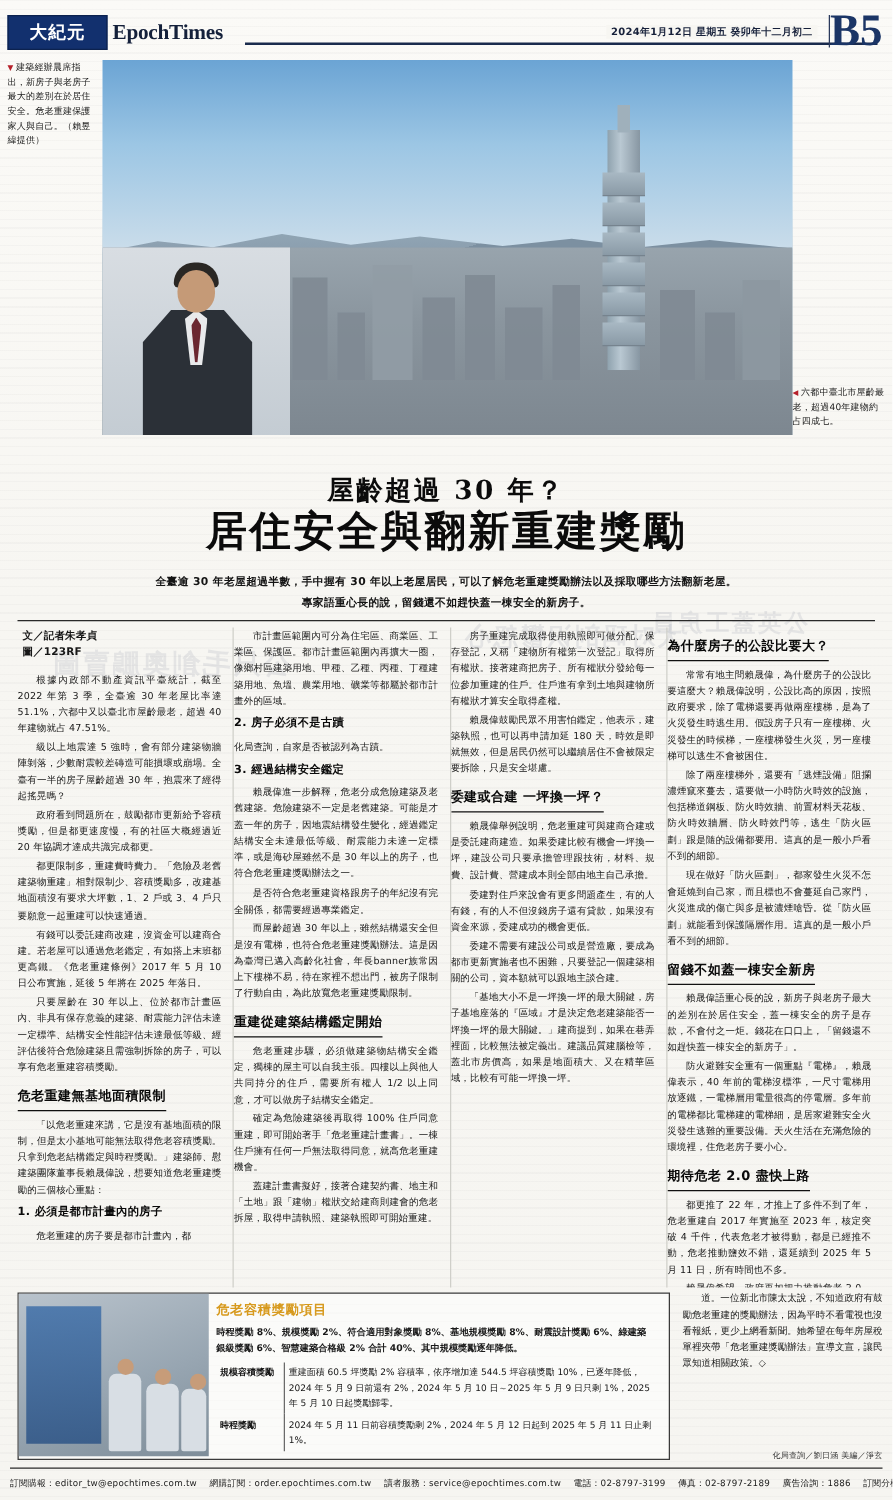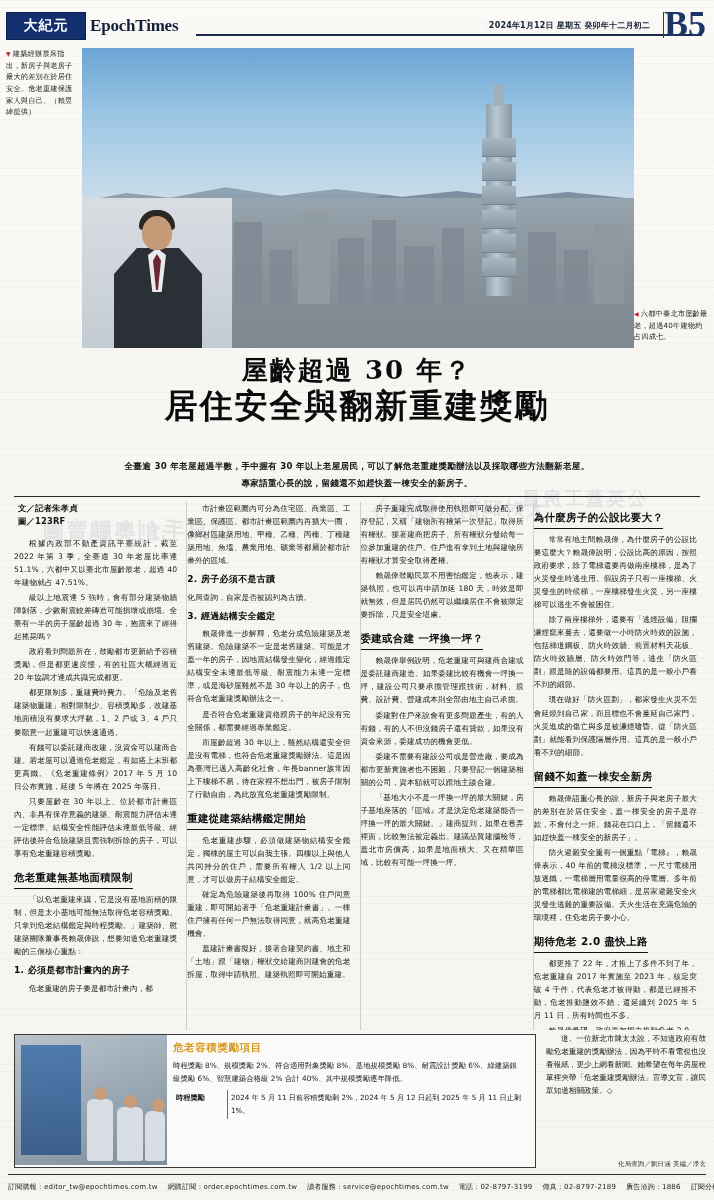--- a/index.html
+++ b/index.html
@@ -229,21 +229,21 @@
     left: 0; right: 0; top: 356px;
     text-align: center;
   }
   .headline-1, .headline-2 {
     font-family: "DejaVu Serif", "Liberation Serif", serif;
     font-weight: 700;
     color: #0b0b0b;
     line-height: 1.12;
     letter-spacing: 2px;
   }
-  .headline-1 { font-size: 26px; }
+  .headline-1 { font-size: 21px; margin-top: 24px; }
   .headline-2 { font-size: 33px; margin-top: 3px; }
   .subdeck {
     position: absolute;
     left: 95px; right: 95px; top: 458px;
     text-align: center;
     font-size: 8.6px;
     line-height: 1.95;
     color: #141414;
     letter-spacing: 0.3px;
     font-weight: 600;
@@ -341,20 +341,21 @@
     font-weight: 700;
     letter-spacing: 0.6px;
     margin: 0 0 4px 0;
   }
   .ib-lead {
     font-size: 7.4px;
     line-height: 1.78;
     color: #1a1a1a;
     margin: 0 12px 5px 0;
     text-align: justify;
+    font-weight: bold;
   }
   .ib-table {
     width: 100%;
     border-collapse: collapse;
     font-size: 7.2px;
     line-height: 1.7;
   }
   .ib-table td {
     vertical-align: top;
     padding: 2px 3px;
@@ -510,20 +511,24 @@
       <div class="fig" style="left:130px; height:50px; width:20px;">
           <i></i>
         </div>
     </div>
     <div class="ib-body">
       <div class="ib-title">危老容積獎勵項目</div>
       <div class="ib-lead">時程獎勵 8%、規模獎勵 2%、符合適用對象獎勵 8%、基地規模獎勵 8%、耐震設計獎勵 6%、綠建築銀級獎勵 6%、智慧建築合格級 2% 合計 40%、其中規模獎勵逐年降低。</div>
       <table class="ib-table">
         <tbody>
             <tr>
+              <td class="k">規模容積獎勵</td>
+              <td>重建面積 60.5 坪獎勵 2% 容積率，依序增加達 544.5 坪容積獎勵 10%，已逐年降低，2024 年 5 月 9 日前還有 2%，2024 年 5 月 10 日～2025 年 5 月 9 日只剩 1%，2025 年 5 月 10 日起獎勵歸零。</td>
+            </tr>
+            <tr>
               <td class="k">時程獎勵</td>
               <td>2024 年 5 月 11 日前容積獎勵剩 2%，2024 年 5 月 12 日起到 2025 年 5 月 11 日止剩 1%。</td>
             </tr>
           </tbody>
       </table>
     </div>
   </div>
 
   <div class="tailcol">
     <p>道。一位新北市陳太太說，不知道政府有鼓勵危老重建的獎勵辦法，因為平時不看電視也沒看報紙，更少上網看新聞。她希望在每年房屋稅單裡夾帶「危老重建獎勵辦法」宣導文宣，讓民眾知道相關政策。◇</p>

